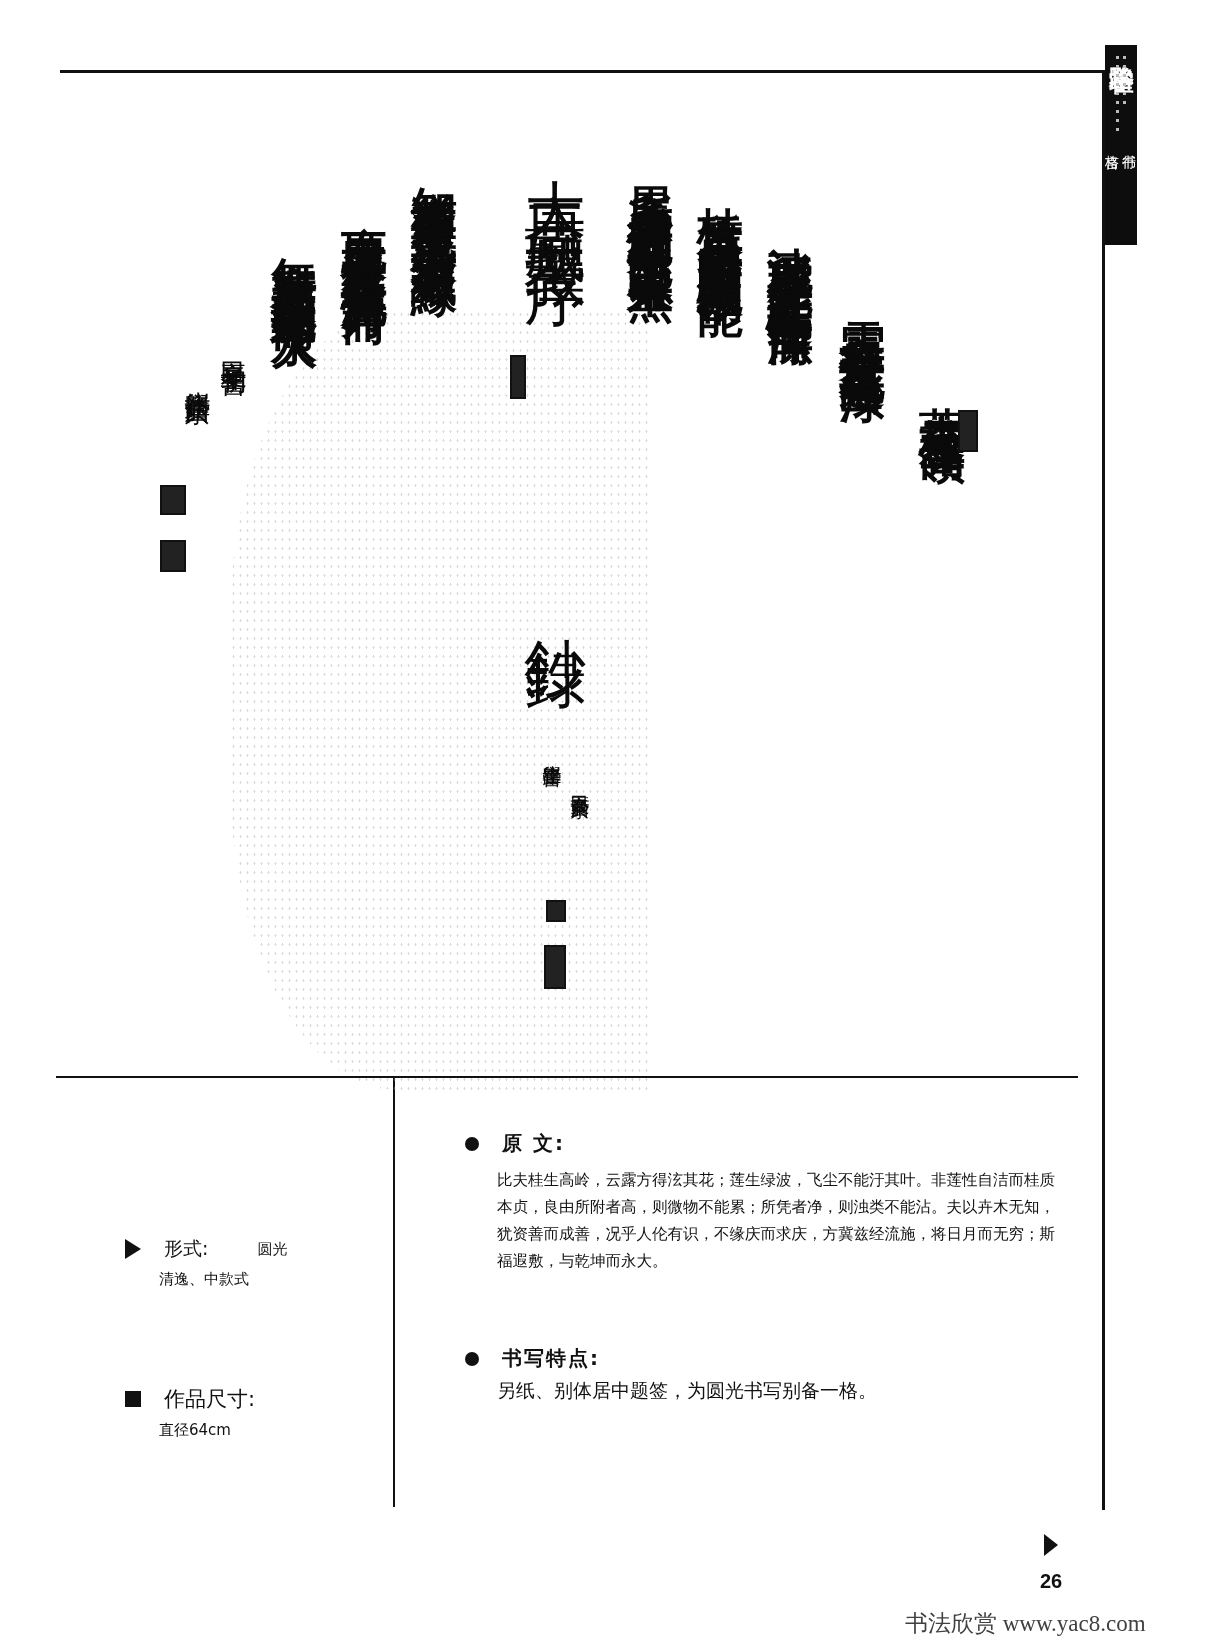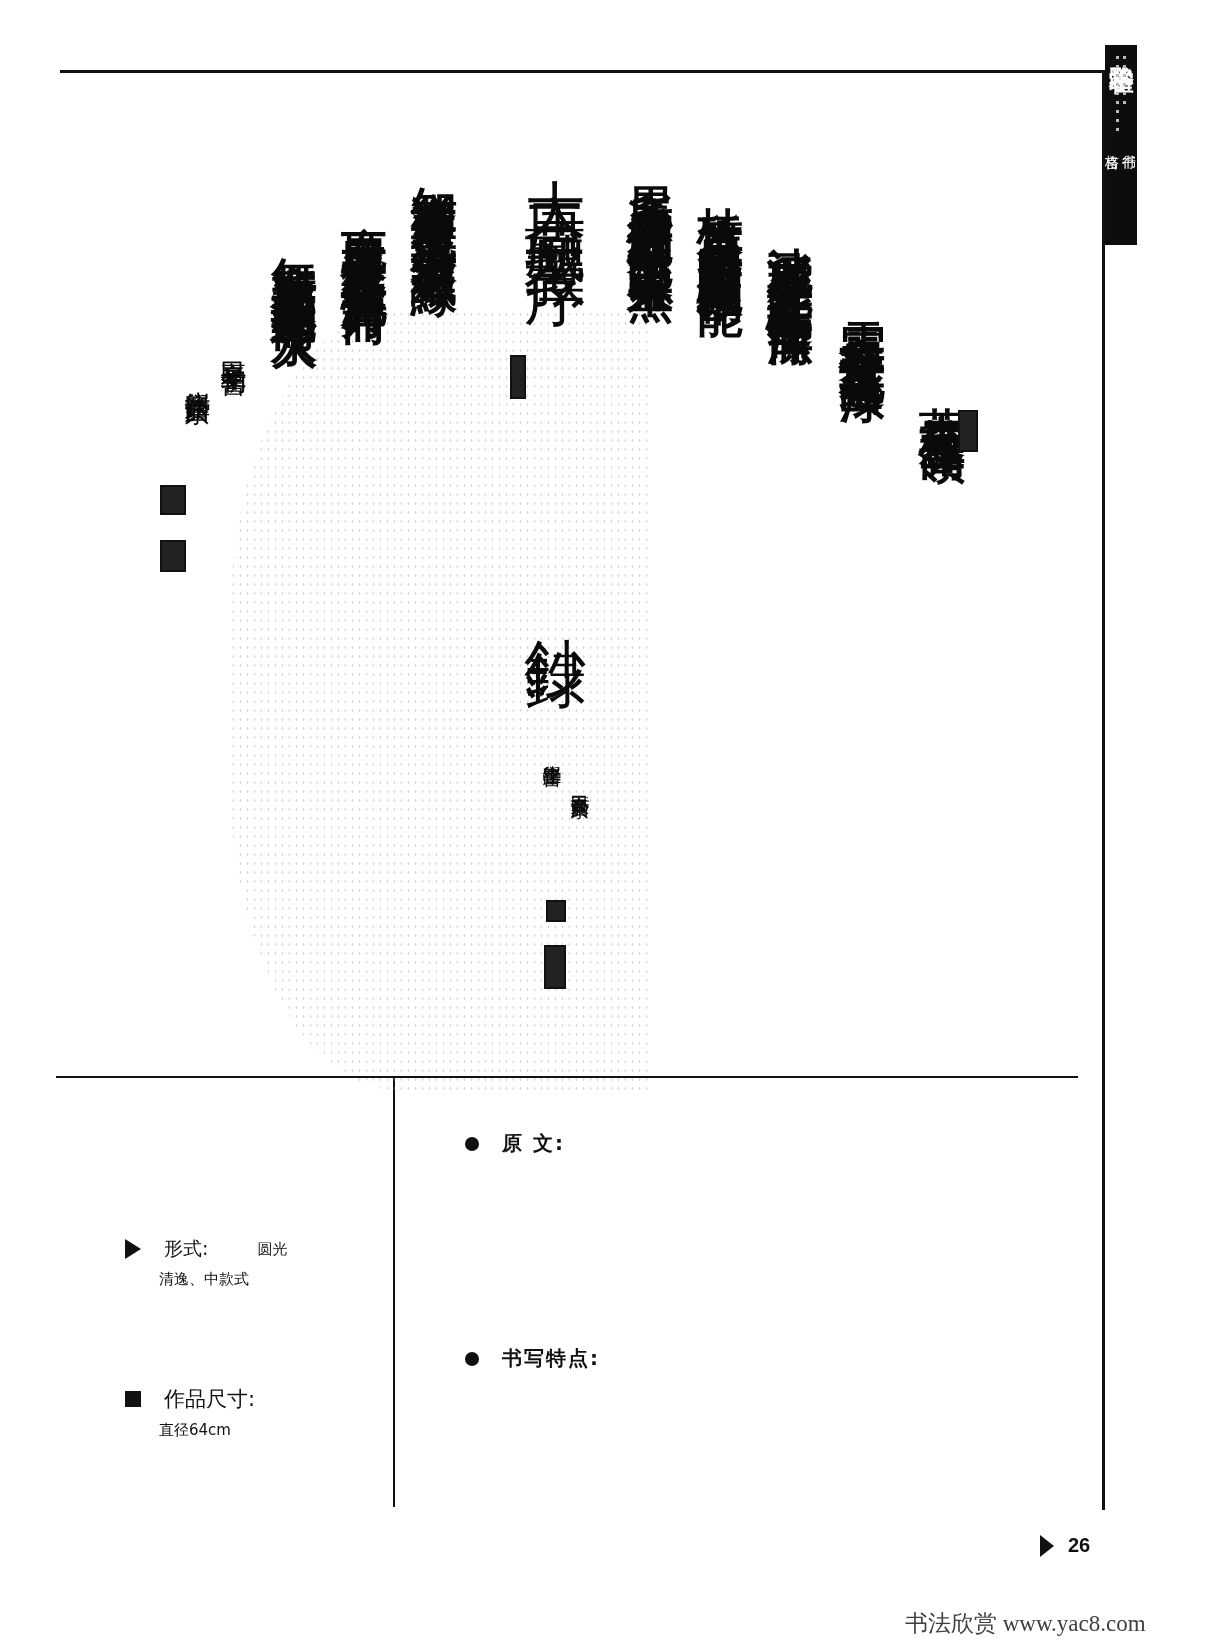--- a/index.html
+++ b/index.html
@@ -43,21 +43,21 @@
   .label-sm { font-size: 15px; padding-left: 44px; }
   .info-sub { font-size: 15px; margin-left: 34px; margin-top: 8px; }
 
   .sec { position: absolute; left: 465px; }
   .dot { display: inline-block; width: 14px; height: 14px; border-radius: 50%; background: #111;
          vertical-align: middle; }
   .sec-title { font-size: 20px; font-weight: bold; margin-left: 18px; vertical-align: middle; letter-spacing: 2px; }
   .sec-body { font-size: 15.5px; line-height: 27px; width: 560px; margin-left: 32px; margin-top: 10px; }
   .sec-body2 { font-size: 19px; margin-left: 32px; margin-top: 6px; }
 
-  .page-num { position: absolute; left: 1040px; top: 1534px; display: flex; align-items: center; gap: 14px; }
+  .page-num { position: absolute; left: 1040px; top: 1534px; display: flex; align-items: center; gap: 14px; flex-direction: column; }
   .page-num .tri { border-top-width: 11px; border-bottom-width: 11px; border-left-width: 14px; }
   .page-num span { font-size: 20px; font-weight: bold; font-family: "Liberation Sans", sans-serif; }
 
   .watermark { position: absolute; left: 905px; top: 1608px; color: #404040;
                font-family: "Liberation Serif", "DejaVu Serif", serif; font-size: 23px; }
 </style>
 </head>
 <body>
 
 <div class="rule-top"></div>
@@ -114,25 +114,27 @@
 
 <div class="info-left" style="top:1385px;">
   <span class="sq"></span>
   <span class="label-lg">作品尺寸:</span>
   <div class="info-sub">直径64cm</div>
 </div>
 
 <div class="sec" style="top:1130px;">
   <span class="dot"></span>
   <span class="sec-title">原 文:</span>
+  <div class="sec-body">比夫桂生高岭，云露方得泫其花；莲生绿波，飞尘不能汙其叶。非莲性自洁而桂质本贞，良由所附者高，则微物不能累；所凭者净，则浊类不能沾。夫以卉木无知，犹资善而成善，况乎人伦有识，不缘庆而求庆，方冀兹经流施，将日月而无穷；斯福遐敷，与乾坤而永大。</div>
 </div>
 
 <div class="sec" style="top:1345px;">
   <span class="dot"></span>
   <span class="sec-title">书写特点:</span>
+  <div class="sec-body2">另纸、别体居中题签，为圆光书写别备一格。</div>
 </div>
 
 <div class="page-num">
   <span class="tri"></span>
   <span>26</span>
 </div>
 
 <div class="watermark">书法欣赏 www.yac8.com</div>
 
 </body></html>

